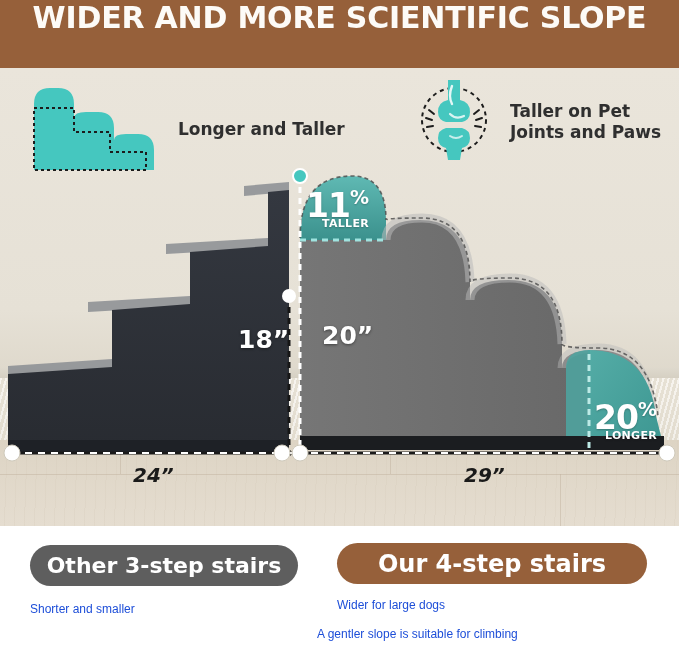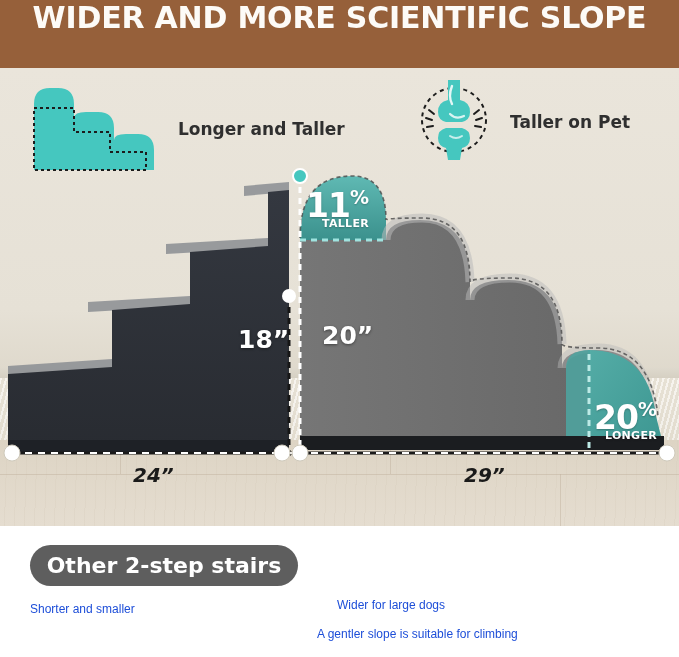--- a/index.html
+++ b/index.html
@@ -167,20 +167,21 @@
               <line x1="21" y1="48" x2="15" y2="49"></line>
             <line x1="22" y1="36" x2="17" y2="32"></line>
             <line x1="64" y1="42" x2="70" y2="40"></line>
               <line x1="63" y1="48" x2="69" y2="49"></line>
             <line x1="62" y1="36" x2="67" y2="32"></line>
           </g>
         </svg>
       </span>
       <span class="feature-label" style="margin-left:14px;">
         <span>Taller on Pet</span><br>
+        <span>Joints and Paws</span>
       </span>
     </div>
 
     <svg class="stairs-svg" width="679" height="458" viewBox="0 0 679 458" xmlns="http://www.w3.org/2000/svg">
       <defs>
         <linearGradient id="darkGrad" x1="0" y1="0" x2="0" y2="1">
           <stop offset="0%" stop-color="#343840"></stop>
             <stop offset="100%" stop-color="#282b31"></stop>
         </linearGradient>
         <linearGradient id="grayGrad" x1="0" y1="0" x2="1" y2="0">
@@ -269,21 +270,22 @@
     <div class="badge-text" style="left:594px; top:330px;">
       <span class="badge-num">20</span><span class="badge-pct">%</span>
       <span class="badge-sub">LONGER</span>
     </div>
 
     <div class="wlabel" style="left:133px; top:395px;">24”</div>
     <div class="wlabel" style="left:464px; top:395px;">29”</div>
   </div>
 
   <div class="footer">
-    <div class="pill" style="left:30px; top:19px; width:268px; background:#5e5e5e;">Other 2-step stairs</div>
+    <div class="pill" style="left:30px; top:19px; width:268px; background:#5e5e5e;">Other 3-step stairs</div>
+    <div class="pill" style="left:337px; top:17px; width:310px; background:#96603a; font-size:24px;">Our 4-step stairs</div>
 
     <div class="caption" style="left:30px; top:76px; width:268px;">Shorter and smaller</div>
 
     <div class="caption" style="left:337px; top:72px; width:310px;">Wider for large dogs</div>
     <div class="caption" style="left:317px; top:101px; width:350px;">A gentler slope is suitable for climbing</div>
   </div>
 
 </div>
 
 </body></html>

